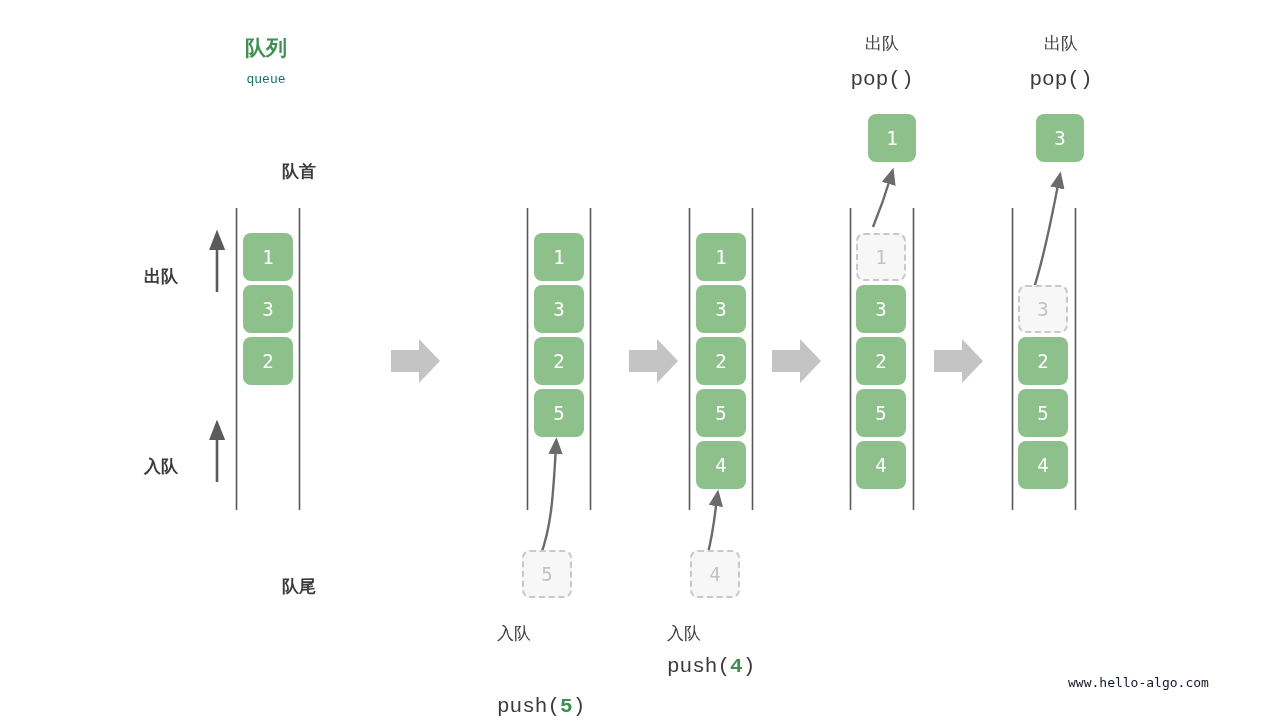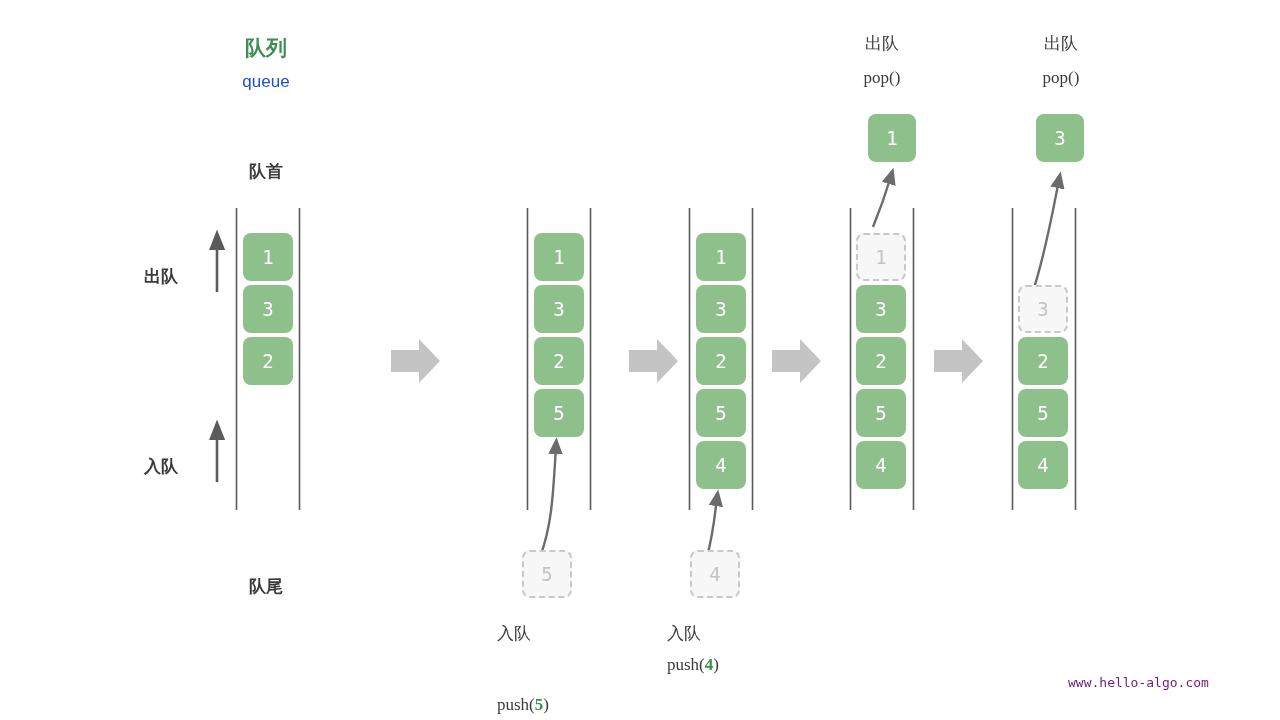--- a/index.html
+++ b/index.html
@@ -24,42 +24,42 @@
 
   
   .title-cn {
     font-size: 21px;
     font-weight: bold;
     color: #3f8f52;
     text-align: center;
     white-space: nowrap;
   }
   .title-en {
-    font-family: Liberation Sans, sans-serif;
-    font-size: 17px;
-    color: #1d4ed8;
+    font-family: Liberation Mono, monospace;
+    font-size: 13px;
+    color: #0f766e;
     text-align: center;
     white-space: nowrap;
   }
   .label-cn {
     font-size: 17px;
     font-weight: bold;
     color: #3b3b3b;
-    text-align: center;
+    text-align: right;
     white-space: nowrap;
   }
   .op-cn {
     font-size: 17px;
     color: #3b3b3b;
     text-align: center;
     white-space: nowrap;
   }
   .op-code {
-    font-family: Liberation Serif, serif;
-    font-size: 17px;
+    font-family: Liberation Mono, monospace;
+    font-size: 21px;
     color: #3b3b3b;
     text-align: center;
     white-space: nowrap;
   }
   .op-code .arg { color: #3f8f52; font-weight: bold; }
 
   
   .cell {
     width: 50px;
     height: 48px;
@@ -80,21 +80,21 @@
   }
   .cell.pop-out {
     width: 48px;
     height: 48px;
   }
 
   
   .watermark {
     font-family: "DejaVu Sans Mono", "Liberation Mono", monospace;
     font-size: 13px;
-    color: #701a75;
+    color: #0f172a;
     white-space: nowrap;
   }
 
   svg.overlay {
     position: absolute;
     left: 0; top: 0;
     width: 1280px;
     height: 720px;
     pointer-events: none;
   }

